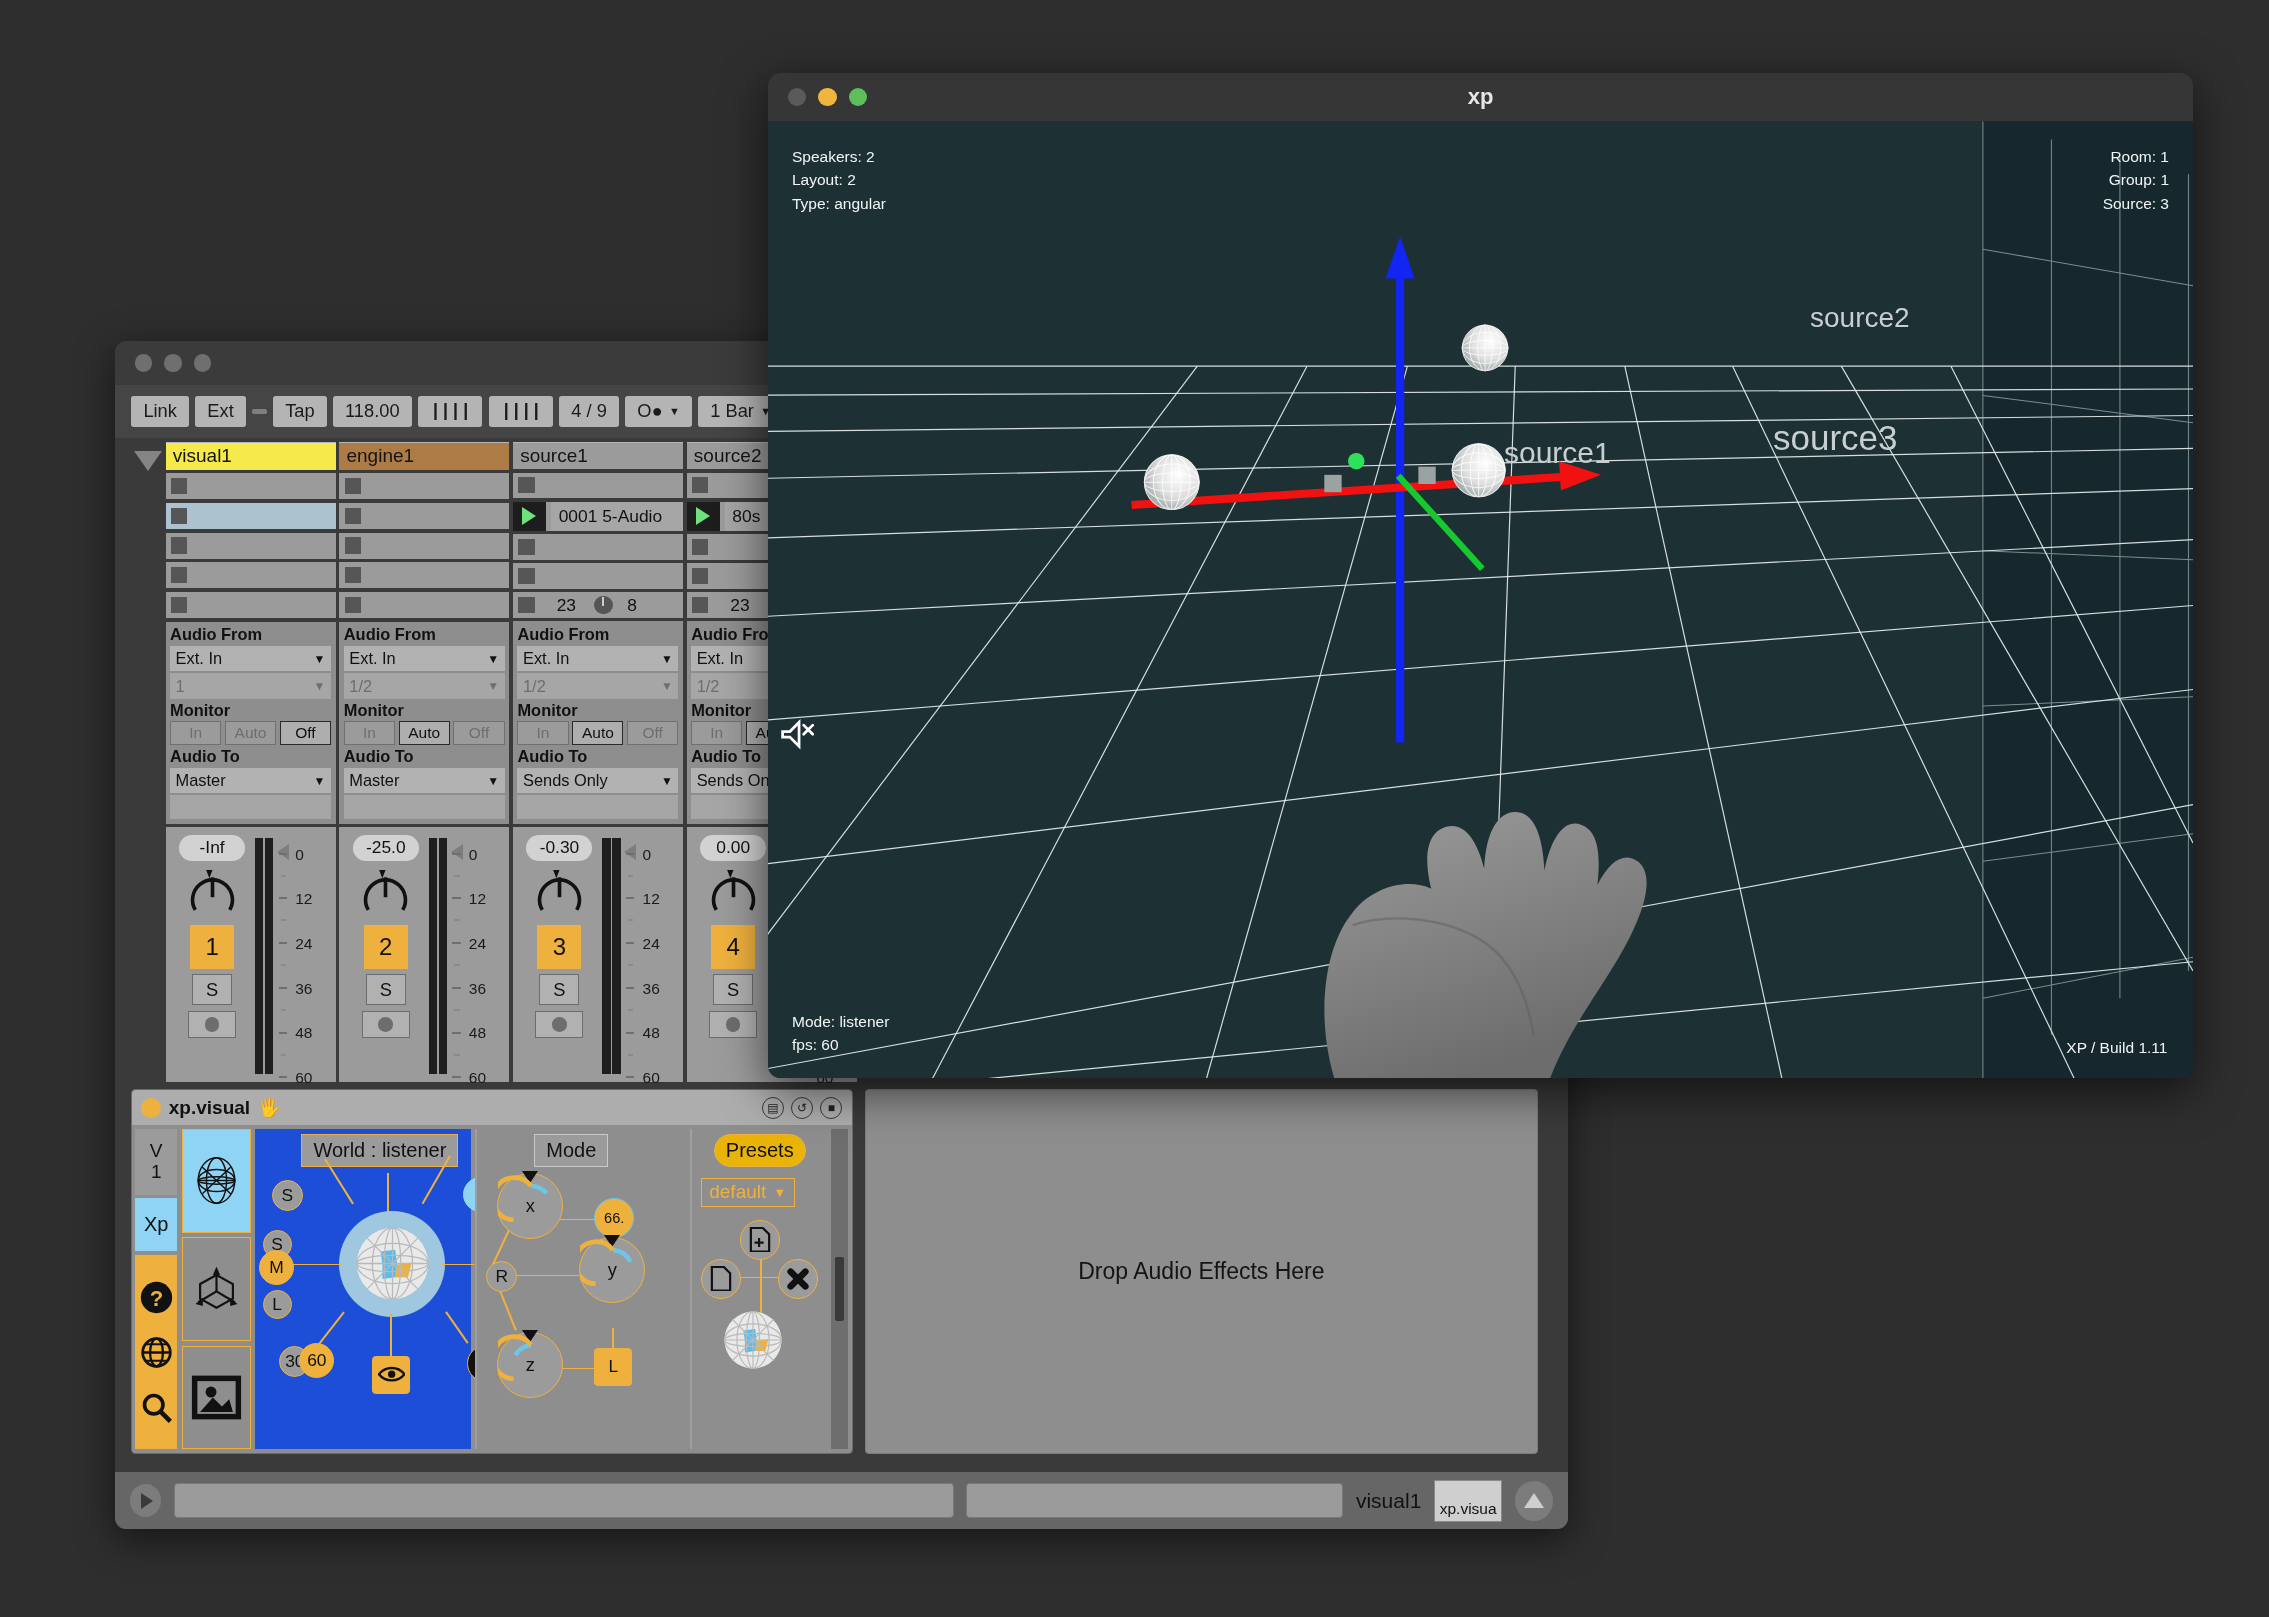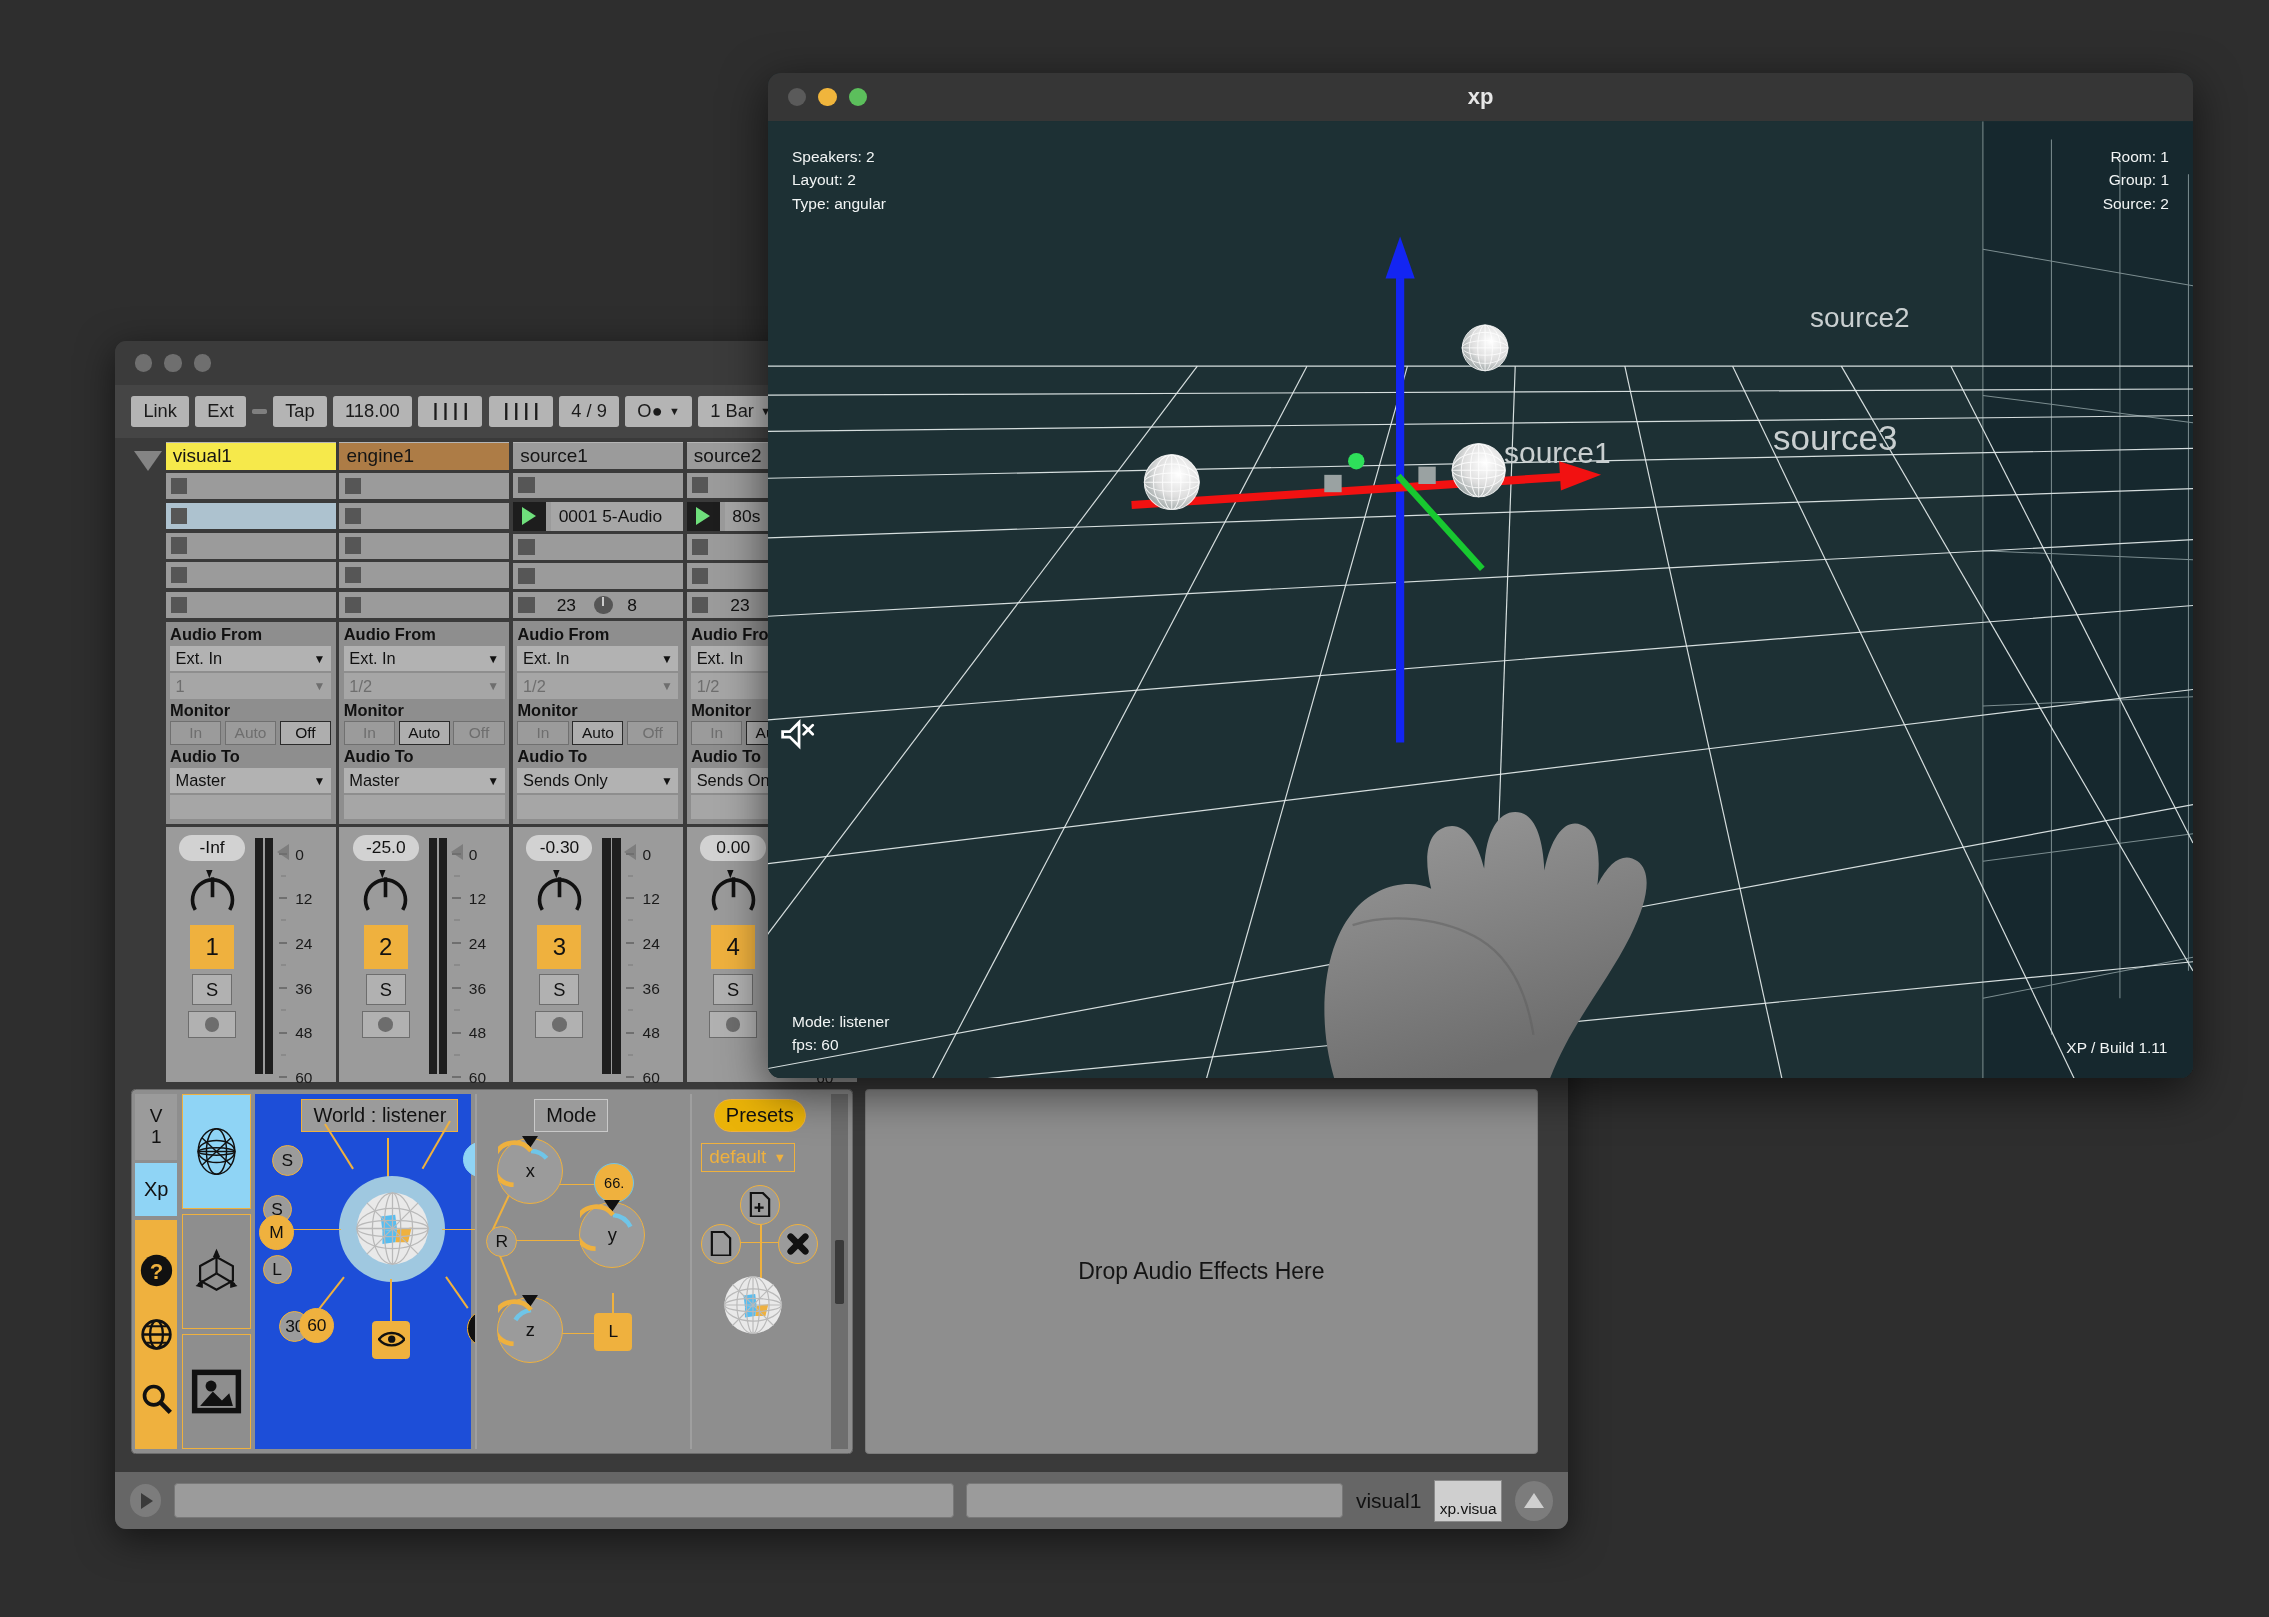--- a/index.html
+++ b/index.html
@@ -622,20 +622,30 @@
                   <div class="tickS" style="top:260px"></div>
                 </div>
               </div>
             </div>
           </div>
       </div>
 
       <div id="device-area">
 
         <div id="xpvisual">
+          <div id="xpv-head">
+            <span class="xpv-circle"></span>
+            <span id="xpv-title">xp.visual</span>
+            <span class="hand-glyph">🖐</span>
+            <span class="xpv-head-icons">
+              <span class="hicon">▤</span>
+              <span class="hicon">↺</span>
+              <span class="hicon">■</span>
+            </span>
+          </div>
 
           <div id="xpv-body">
 
             <div id="xpv-railA">
               <div class="rail-v">
                 <span>V</span>
                 <span>1</span>
               </div>
               <div class="rail-xp">Xp</div>
               <div class="rail-icons">
@@ -1030,21 +1040,21 @@
 
       <div class="ovl" id="ovl-left">
         <div>Speakers:  2</div>
         <div>Layout: 2</div>
         <div>Type:  angular</div>
       </div>
 
       <div class="ovl" id="ovl-right">
         <div>Room:  1</div>
         <div>Group:  1</div>
-        <div>Source: 2</div>
+        <div>Source: 3</div>
       </div>
 
       <div class="ovl" id="ovl-mode">
         <div>Mode: listener</div>
         <div>fps: 60</div>
       </div>
 
       <div class="ovl" id="ovl-build">XP / Build 1.11</div>
 
       <div class="src-label" id="src1" style="font-size: 30px; left: 736px; top: 315px;">source1</div>

